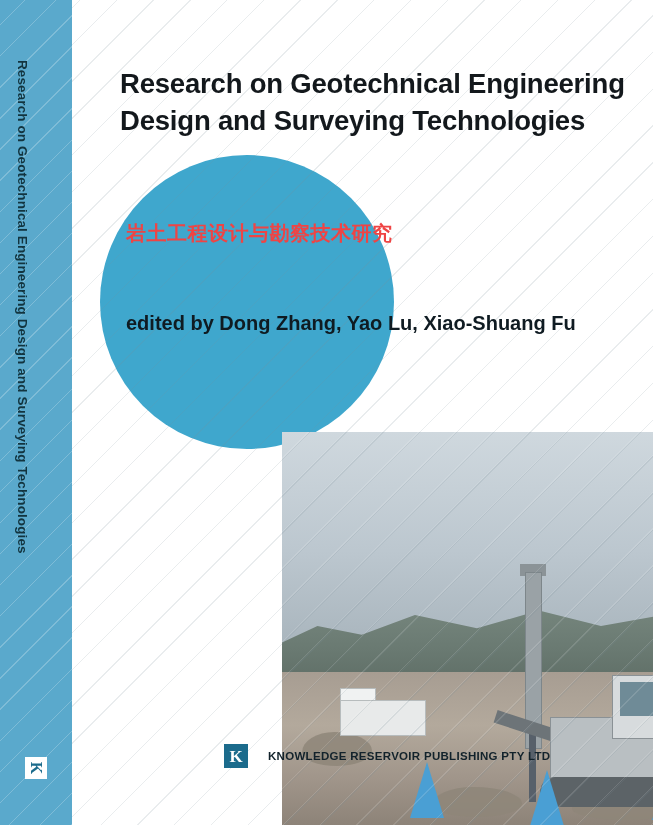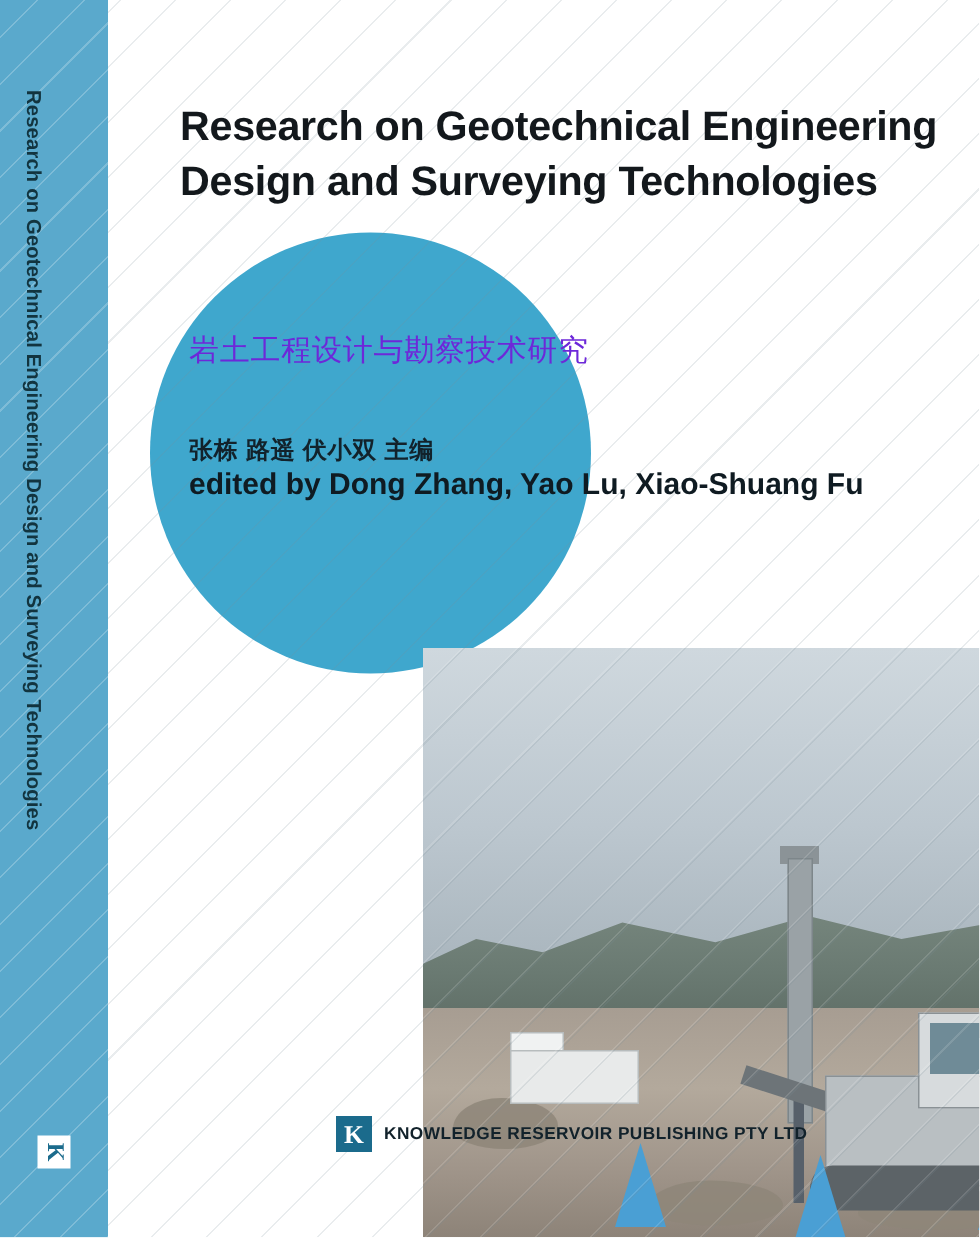--- a/index.html
+++ b/index.html
@@ -259,23 +259,23 @@
     font-size: 27.5px;
     font-weight: bold;
     line-height: 1.33;
     letter-spacing: -0.2px;
   }
   .title-zh {
     position: absolute;
     left: 54px;
     top: 220px;
     width: 420px;
-    color: #6d28d9;
+    color: #ef4444;
     font-size: 20px;
-    font-weight: normal;
+    font-weight: bold;
     letter-spacing: 0.5px;
   }
   .authors-zh {
     position: absolute;
     left: 54px;
     top: 290px;
     color: #12222b;
     font-size: 16px;
     font-weight: bold;
     letter-spacing: 0.5px;
@@ -313,20 +313,21 @@
     font-weight: bold;
     font-size: 17px;
     line-height: 1;
   }
   .pub-name {
     color: #12222b;
     font-size: 11.5px;
     font-weight: bold;
     letter-spacing: 0.3px;
     white-space: nowrap;
+    margin-left: 12px;
   }
 </style>
 </head>
 <body>
 
 <div class="book-cover">
 
   <div class="spine">
     <div class="spine-hatch"></div>
     <div class="spine-title">Research on Geotechnical Engineering Design and Surveying Technologies</div>
@@ -365,21 +366,20 @@
       <div class="cone c2"></div>
       <div class="cone c3"></div>
 
       <div class="photo-hatch"></div>
     </div>
 
     <div class="front-hatch"></div>
 
     <div class="title-en">Research on Geotechnical Engineering Design and Surveying Technologies</div>
     <div class="title-zh">岩土工程设计与勘察技术研究</div>
-    <div class="authors-zh">张栋  路遥  伏小双   主编</div>
     <div class="authors-en">edited by Dong Zhang, Yao Lu, Xiao-Shuang Fu</div>
 
     <div class="front-publisher">
       <div class="pub-mark">
         <span>K</span>
       </div>
       <div class="pub-name">KNOWLEDGE RESERVOIR PUBLISHING PTY LTD</div>
     </div>
 
   </div>

